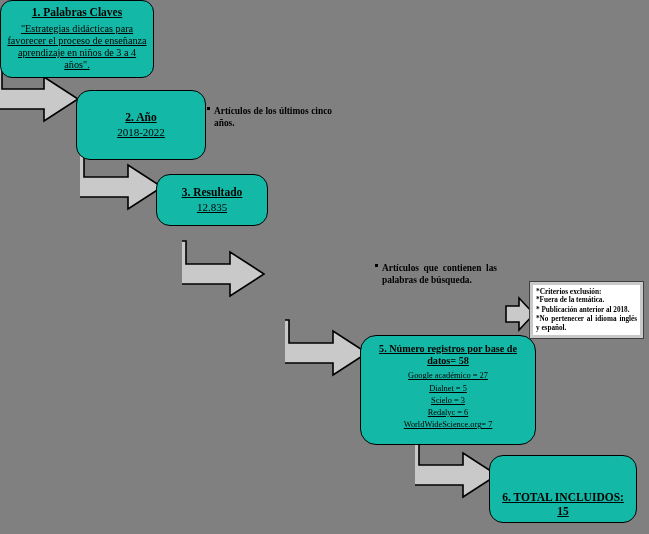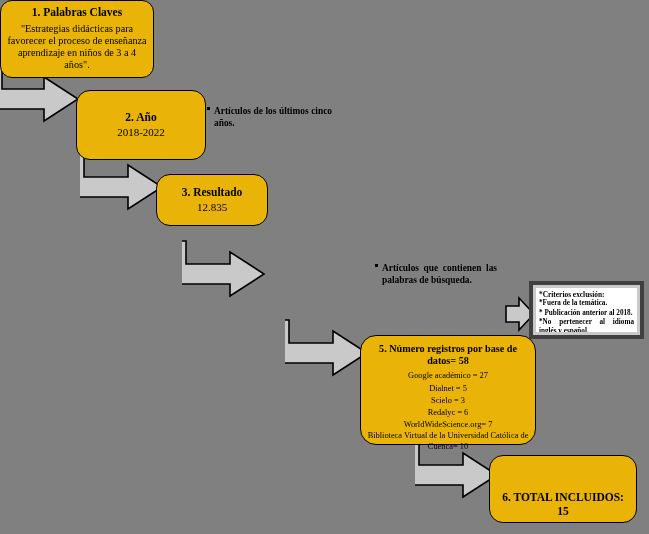--- a/index.html
+++ b/index.html
@@ -13,31 +13,32 @@
     width: 649px;
     height: 534px;
     background: #808080;
     overflow: hidden;
     font-family: "Liberation Serif", "DejaVu Serif", serif;
   }
 
   
   .box {
     position: absolute;
-    background: #eab308;
+    background: #14b8a6;
     border: 1.6px solid #000000;
     border-radius: 14px;
     box-sizing: border-box;
     display: flex;
     flex-direction: column;
     align-items: center;
     justify-content: center;
     text-align: center;
     color: #000000;
     padding: 3px 6px;
+    text-decoration: underline;
   }
   .box .title {
     font-weight: bold;
     line-height: 1.15;
   }
   .box .sub {
     line-height: 1.2;
   }
 
   
@@ -104,21 +105,21 @@
   #note2 { left: 375px; top: 262px; width: 122px; }
 
   
   #criteria-outer {
     position: absolute;
     left: 529px;
     top: 281px;
     width: 115px;
     height: 58px;
     background: #c9c9c9;
-    border: 4px solid #404040;
+    border: 1px solid #404040;
     box-sizing: border-box;
     padding: 3px;
   }
   #criteria-inner {
     width: 100%;
     height: 100%;
     background: #ffffff;
     box-sizing: border-box;
     padding: 2px 3px;
     overflow: hidden;
@@ -194,21 +195,20 @@
   </div>
 
 
   <div class="box" id="box5">
     <div class="title">5. Número registros por base de datos= 58</div>
     <div class="line">Google académico = 27</div>
     <div class="line">Dialnet = 5</div>
     <div class="line">Scielo = 3</div>
     <div class="line">Redalyc = 6</div>
     <div class="line">WorldWideScience.org= 7</div>
-    <div class="line wide">Biblioteca Virtual de la Universidad Católica de Cuenca= 10</div>
   </div>
 
   <div class="box" id="box6">
     <div class="title">6. TOTAL INCLUIDOS:</div>
     <div class="sub">15</div>
   </div>
 
   <div class="note" id="note1">
     <span class="bullet"></span>
     <span class="note-text">Artículos de los últimos cinco años.</span>

